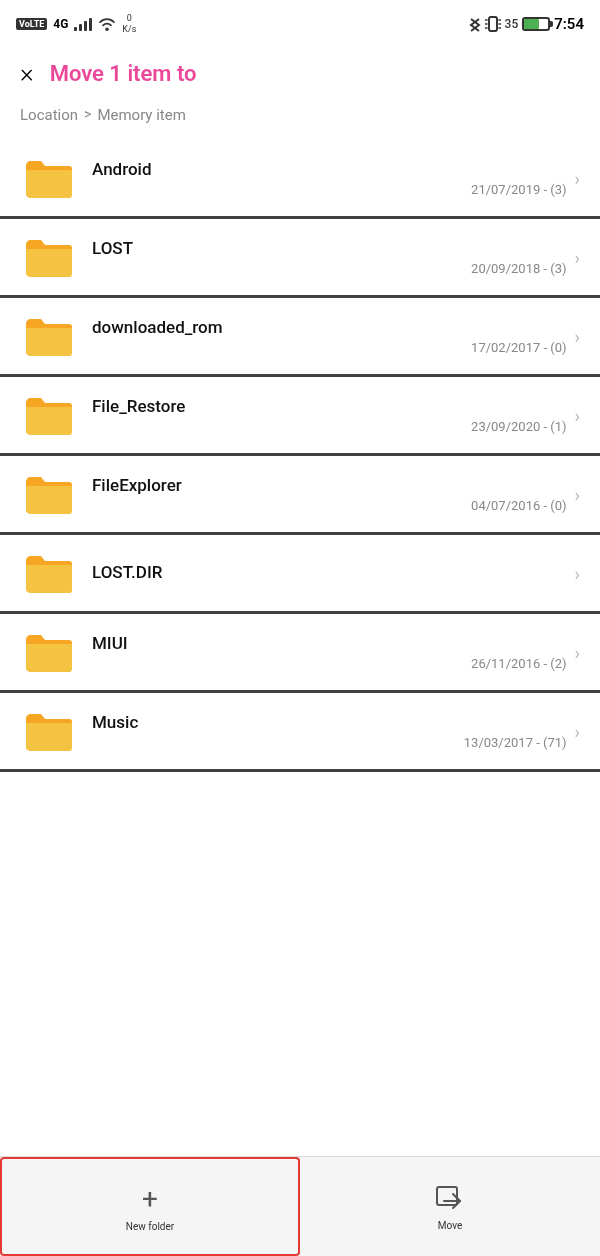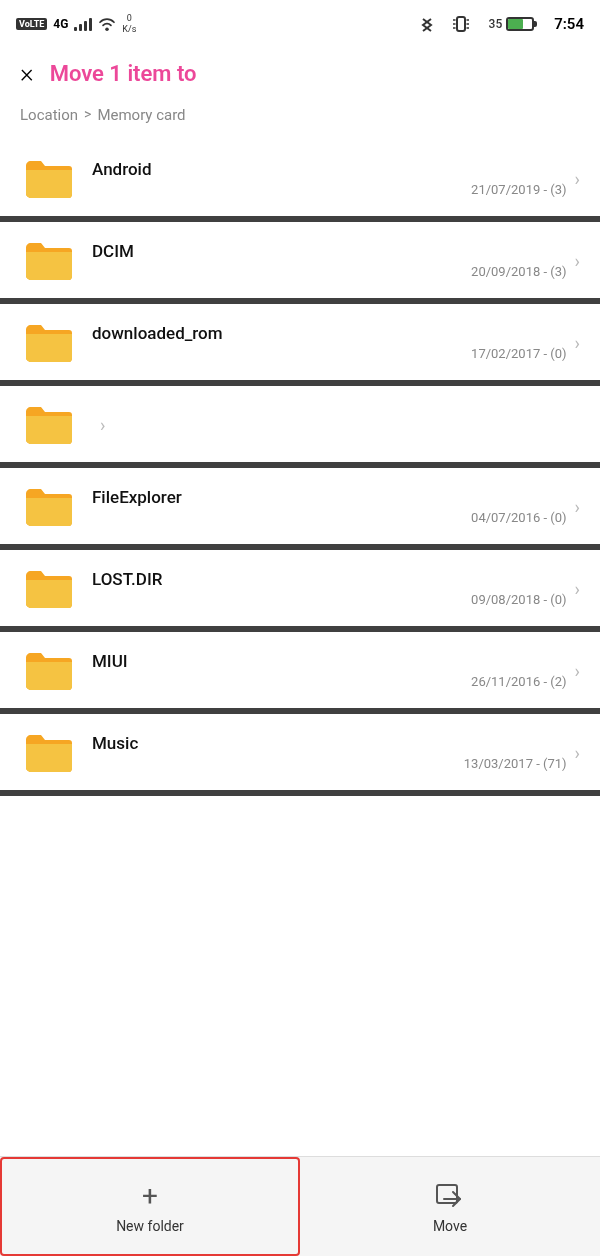--- a/index.html
+++ b/index.html
@@ -26,21 +26,21 @@
 
     .status-bar-left {
       display: flex;
       align-items: center;
       gap: 6px;
     }
 
     .status-bar-right {
       display: flex;
       align-items: center;
-      gap: 20px;
+      gap: 4px;
       font-size: 14px;
       font-weight: 500;
     }
 
     .volte-badge {
       background: #333;
       color: #fff;
       font-size: 9px;
       font-weight: bold;
       padding: 1px 3px;
@@ -156,21 +156,21 @@
     .folder-list {
       flex: 1;
       overflow-y: auto;
       background: #fff;
     }
 
     .folder-item {
       display: flex;
       align-items: center;
       padding: 14px 20px;
-      border-bottom: 6px solid #404040;
+      border-bottom: 3px solid #404040;
       cursor: pointer;
       position: relative;
     }
 
     .folder-icon-wrap {
       width: 56px;
       height: 48px;
       margin-right: 16px;
       display: flex;
       align-items: center;
@@ -236,21 +236,21 @@
       border: 2.5px solid #e53935;
       border-radius: 4px;
     }
 
     .bottom-btn-icon {
       font-size: 28px;
       color: #555;
     }
 
     .bottom-btn-label {
-      font-size: 14px;
+      font-size: 10px;
       color: #333;
       font-weight: 400;
     }
 
     .main-content {
       height: calc(1256px - 48px - 100px);
       overflow-y: auto;
     }
   </style>
 </head>
@@ -304,21 +304,21 @@
 <div class="main-content">
 
   <div class="header">
     <span class="close-btn">×</span>
     <span class="header-title">Move 1 item to</span>
   </div>
 
   <div class="breadcrumb">
     <span class="breadcrumb-location">Location</span>
     <span class="breadcrumb-chevron">&gt;</span>
-    <span class="breadcrumb-current">Memory card</span>
+    <span class="breadcrumb-current">Memory item</span>
   </div>
 
   <div class="folder-list">
   <div class="folder-item">
       <div class="folder-icon-wrap">
         <svg class="folder-svg" viewBox="0 0 52 44" fill="none" xmlns="http://www.w3.org/2000/svg">
           <path d="M4 10 C4 7 6 5 9 5 L19 5 L23 10 L47 10 C49 10 50 11 50 13 L50 38 C50 40 49 42 47 42 L9 42 C7 42 4 40 4 38 Z" fill="#F6A623"></path>
           <path d="M4 14 L50 14 L50 38 C50 40 49 42 47 42 L9 42 C7 42 4 40 4 38 Z" fill="#F5C342"></path>
         </svg>
       </div>
@@ -329,21 +329,21 @@
       <span class="chevron-right">›</span>
     </div>
       <div class="folder-item">
       <div class="folder-icon-wrap">
         <svg class="folder-svg" viewBox="0 0 52 44" fill="none" xmlns="http://www.w3.org/2000/svg">
           <path d="M4 10 C4 7 6 5 9 5 L19 5 L23 10 L47 10 C49 10 50 11 50 13 L50 38 C50 40 49 42 47 42 L9 42 C7 42 4 40 4 38 Z" fill="#F6A623"></path>
           <path d="M4 14 L50 14 L50 38 C50 40 49 42 47 42 L9 42 C7 42 4 40 4 38 Z" fill="#F5C342"></path>
         </svg>
       </div>
       <div class="folder-info">
-        <div class="folder-name">DCIM</div>
+        <div class="folder-name">LOST</div>
         <div class="folder-meta">20/09/2018 - (3)</div>
       </div>
       <span class="chevron-right">›</span>
     </div>
       <div class="folder-item">
       <div class="folder-icon-wrap">
         <svg class="folder-svg" viewBox="0 0 52 44" fill="none" xmlns="http://www.w3.org/2000/svg">
           <path d="M4 10 C4 7 6 5 9 5 L19 5 L23 10 L47 10 C49 10 50 11 50 13 L50 38 C50 40 49 42 47 42 L9 42 C7 42 4 40 4 38 Z" fill="#F6A623"></path>
           <path d="M4 14 L50 14 L50 38 C50 40 49 42 47 42 L9 42 C7 42 4 40 4 38 Z" fill="#F5C342"></path>
         </svg>
@@ -354,20 +354,24 @@
       </div>
       <span class="chevron-right">›</span>
     </div>
       <div class="folder-item">
       <div class="folder-icon-wrap">
         <svg class="folder-svg" viewBox="0 0 52 44" fill="none" xmlns="http://www.w3.org/2000/svg">
           <path d="M4 10 C4 7 6 5 9 5 L19 5 L23 10 L47 10 C49 10 50 11 50 13 L50 38 C50 40 49 42 47 42 L9 42 C7 42 4 40 4 38 Z" fill="#F6A623"></path>
           <path d="M4 14 L50 14 L50 38 C50 40 49 42 47 42 L9 42 C7 42 4 40 4 38 Z" fill="#F5C342"></path>
         </svg>
       </div>
+      <div class="folder-info">
+        <div class="folder-name">File_Restore</div>
+        <div class="folder-meta">23/09/2020 - (1)</div>
+      </div>
       <span class="chevron-right">›</span>
     </div>
       <div class="folder-item">
       <div class="folder-icon-wrap">
         <svg class="folder-svg" viewBox="0 0 52 44" fill="none" xmlns="http://www.w3.org/2000/svg">
           <path d="M4 10 C4 7 6 5 9 5 L19 5 L23 10 L47 10 C49 10 50 11 50 13 L50 38 C50 40 49 42 47 42 L9 42 C7 42 4 40 4 38 Z" fill="#F6A623"></path>
           <path d="M4 14 L50 14 L50 38 C50 40 49 42 47 42 L9 42 C7 42 4 40 4 38 Z" fill="#F5C342"></path>
         </svg>
       </div>
       <div class="folder-info">
@@ -378,21 +382,20 @@
     </div>
       <div class="folder-item">
       <div class="folder-icon-wrap">
         <svg class="folder-svg" viewBox="0 0 52 44" fill="none" xmlns="http://www.w3.org/2000/svg">
           <path d="M4 10 C4 7 6 5 9 5 L19 5 L23 10 L47 10 C49 10 50 11 50 13 L50 38 C50 40 49 42 47 42 L9 42 C7 42 4 40 4 38 Z" fill="#F6A623"></path>
           <path d="M4 14 L50 14 L50 38 C50 40 49 42 47 42 L9 42 C7 42 4 40 4 38 Z" fill="#F5C342"></path>
         </svg>
       </div>
       <div class="folder-info">
         <div class="folder-name">LOST.DIR</div>
-        <div class="folder-meta">09/08/2018 - (0)</div>
       </div>
       <span class="chevron-right">›</span>
     </div>
       <div class="folder-item">
       <div class="folder-icon-wrap">
         <svg class="folder-svg" viewBox="0 0 52 44" fill="none" xmlns="http://www.w3.org/2000/svg">
           <path d="M4 10 C4 7 6 5 9 5 L19 5 L23 10 L47 10 C49 10 50 11 50 13 L50 38 C50 40 49 42 47 42 L9 42 C7 42 4 40 4 38 Z" fill="#F6A623"></path>
           <path d="M4 14 L50 14 L50 38 C50 40 49 42 47 42 L9 42 C7 42 4 40 4 38 Z" fill="#F5C342"></path>
         </svg>
       </div>

